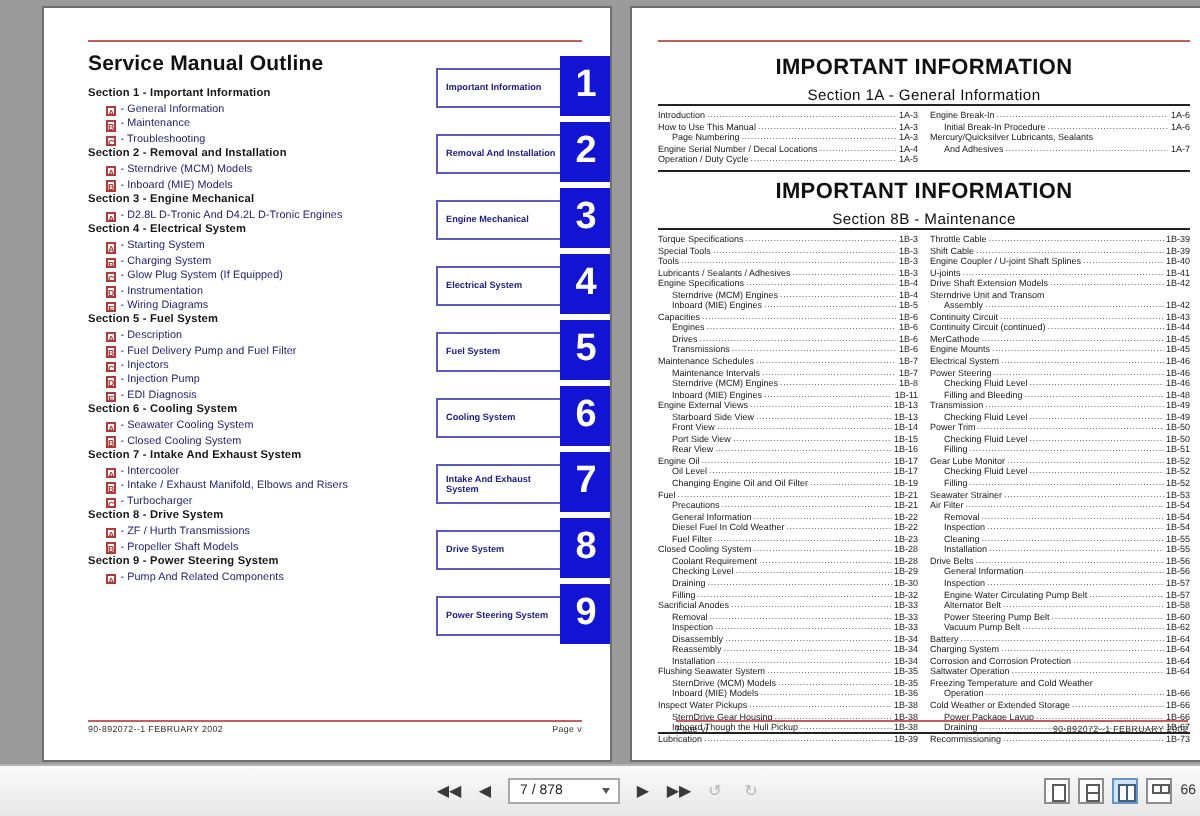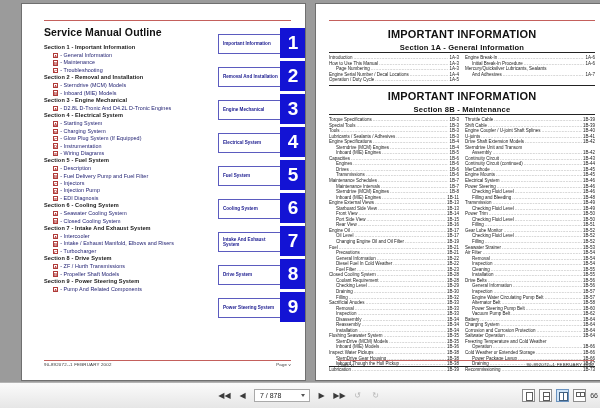--- a/index.html
+++ b/index.html
@@ -76,21 +76,21 @@
     position:absolute;left:22px;right:14px;bottom:9px;height:11px;
   }
   .foot .fl{position:absolute;left:0;top:2px;font-size:4.4px;color:#333;letter-spacing:.2px;}
   .foot .fr{position:absolute;right:0;top:2px;font-size:4.4px;color:#333;letter-spacing:.2px;}
 
   
   .r-head{
     text-align:center;color:#111;
   }
   .r-h1{font-size:11px;font-weight:bold;letter-spacing:.2px;}
-  .r-h2{font-size:7.6px;font-weight:bold;letter-spacing:.2px;margin-top:3px;}
+  .r-h2{font-size:7.6px;font-weight:normal;letter-spacing:.2px;margin-top:3px;}
 
   .toc-block{position:absolute;left:13px;width:266px;}
   .toc-cols{display:flex;gap:6px;}
   .toc-col{width:130px;}
   .toc-line{
     display:flex;align-items:baseline;
     font-size:4.5px;color:#1a1a1a;line-height:5.55px;white-space:nowrap;
   }
   .toc-line .t{flex:0 0 auto;}
   .toc-line .d{

